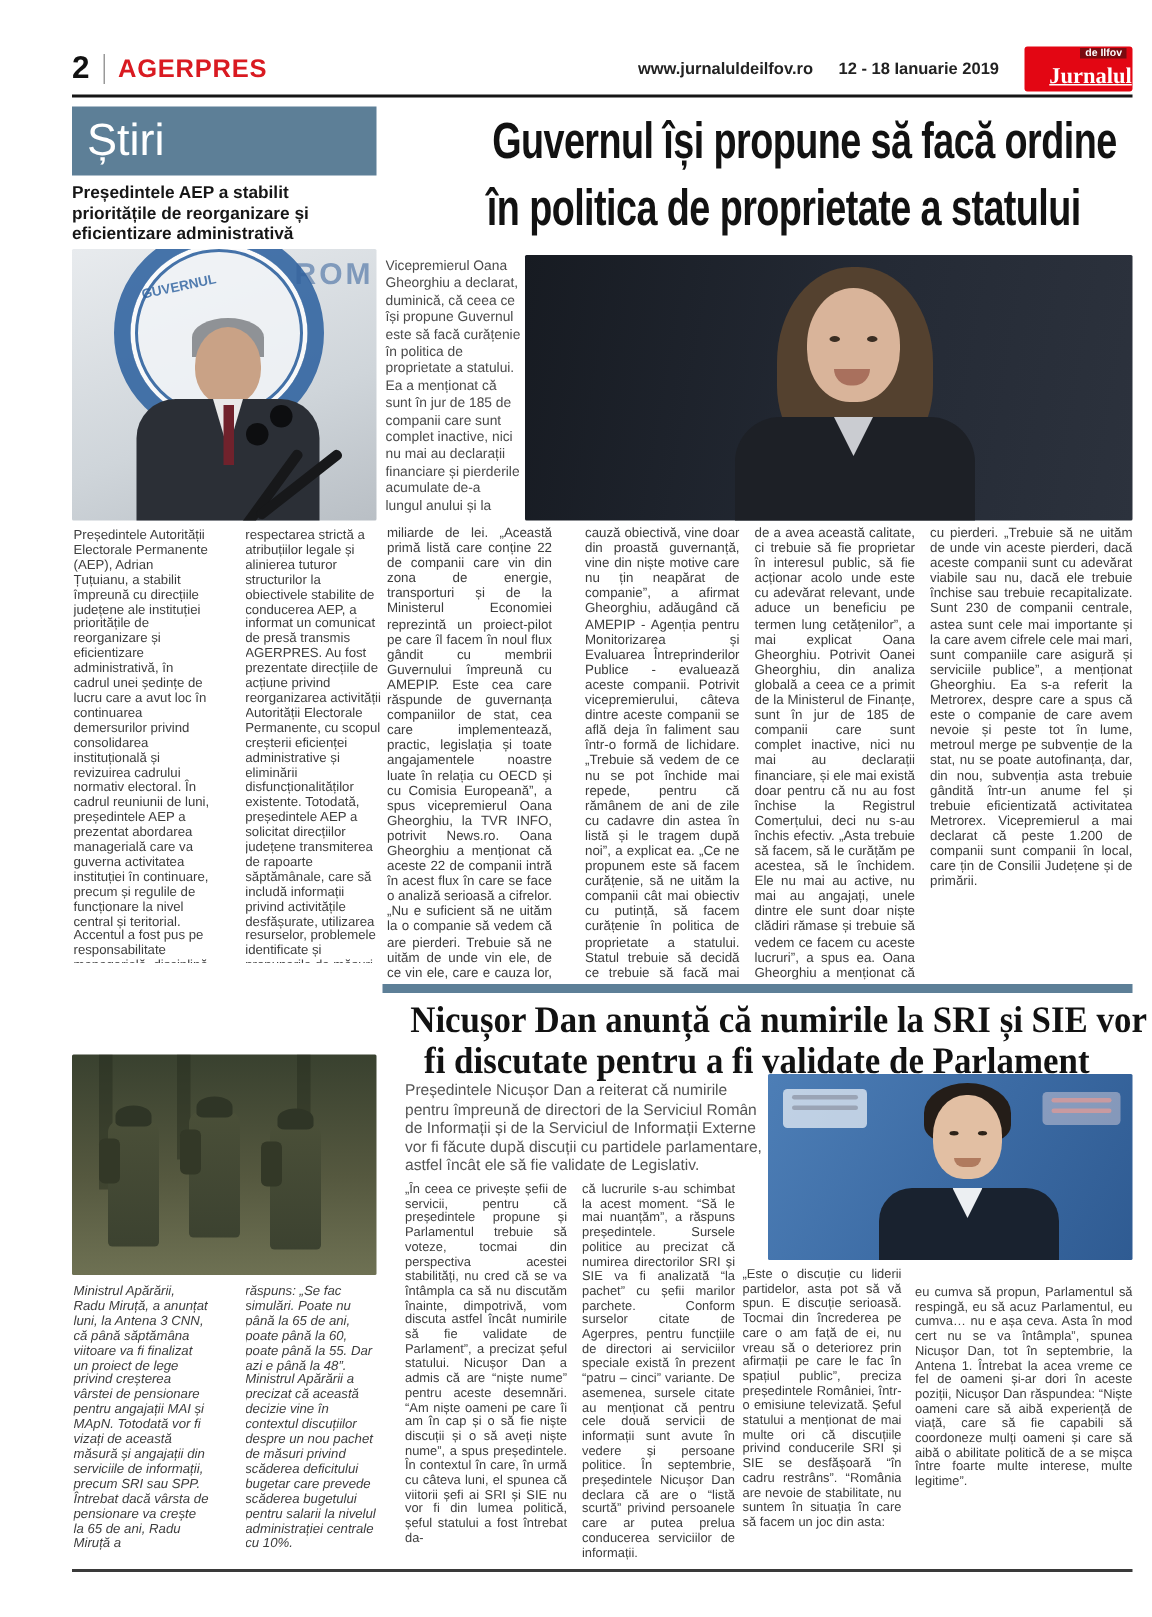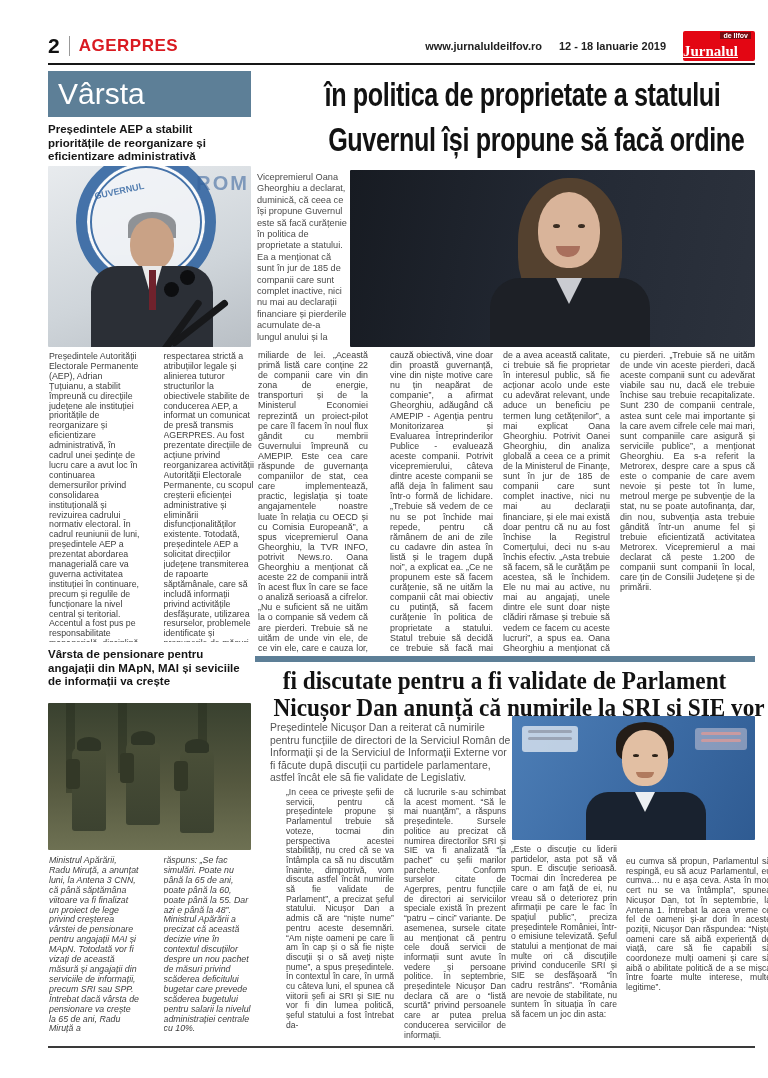--- a/index.html
+++ b/index.html
@@ -8,22 +8,22 @@
   
   .hdr{position:absolute;left:48px;top:31px;width:707px;height:30px;display:flex;align-items:center;}
   .pgnum{font-size:21px;font-weight:bold;color:#111;}
   .hdr-sep{width:1px;height:20px;background:#999;margin:0 9px;}
   .section{font-size:17px;font-weight:bold;color:#d91a21;letter-spacing:.5px;}
   .hdr-right{margin-left:auto;display:flex;align-items:center;gap:17px;}
   .site{font-size:11px;font-weight:bold;color:#222;}
   .date{font-size:11px;font-weight:bold;color:#222;}
   .logo{width:72px;height:30px;background:#e30613;position:relative;border-radius:2px;overflow:hidden;}
   .logo .lt{position:absolute;top:1px;right:4px;font-size:7px;font-weight:bold;color:#fff;background:#7a0b10;padding:0 3px;}
-  .logo .lm{position:absolute;bottom:1px;left:0;right:0;text-align:left;font-size:15px;font-weight:bold;
-            color:#fff;font-family:"Liberation Serif",serif;text-decoration:underline;}
+  .logo .lm{position:absolute;bottom:1px;left:0;right:0;text-align:center;font-size:15px;font-weight:bold;
+            color:#fff;font-family:"Liberation Serif",serif;text-decoration:underline;padding-left:16px;}
   .hdr-rule{position:absolute;left:48px;top:63px;width:707px;height:2px;background:#161616;}
   
   .sb{position:absolute;left:48px;top:71px;width:203px;}
   .stiri{height:46px;background:#5d7f97;color:#fff;font-size:30px;line-height:46px;padding-left:10px;font-weight:400;}
   .sb-h{font-size:11.5px;font-weight:bold;color:#161616;line-height:13.5px;margin:0;}
   .sb-h1{position:absolute;left:48px;top:123px;width:203px;}
   .sb-h2{position:absolute;left:48px;top:648px;width:203px;}
   .sb-cols{position:absolute;display:flex;gap:24px;}
   .sb-t1{left:49px;top:352px;width:205px;height:290px;}
   .sb-t2{left:49px;top:856px;width:205px;height:188px;font-style:italic;}
@@ -78,21 +78,21 @@
   .m-lead{position:absolute;left:257px;top:172px;width:90px;height:172px;font-size:9.2px;line-height:11.4px;color:#4a4a4a;overflow:hidden;}
   .m-col{position:absolute;top:350px;height:303px;font-size:8.9px;line-height:10.1px;text-align:justify;color:#3d3d3d;overflow:hidden;}
   .mc1{left:258px;width:110px;} .mc2{left:390px;width:103px;} .mc3{left:503px;width:107px;} .mc4{left:620px;width:135px;}
   .sec-bar{position:absolute;left:255px;top:656px;width:500px;height:6px;background:#5d7f97;}
   
   .s-hl{position:absolute;left:255px;top:667px;width:500px;text-align:center;color:#121212;
         font-family:"Liberation Serif",serif;}
   .s-hl .ln{display:block;font-size:25px;font-weight:bold;line-height:27px;white-space:nowrap;}
   .s-hl .sq{display:inline-block;transform:scaleX(.93);transform-origin:center;}
   .s-lead{position:absolute;left:270px;top:722px;width:242px;height:62px;font-size:10.4px;line-height:12.6px;color:#555;overflow:hidden;}
-  .s-col{position:absolute;font-size:8.6px;line-height:9.7px;text-align:justify;color:#3d3d3d;overflow:hidden;margin-left:16px;}
+  .s-col{position:absolute;font-size:8.6px;line-height:9.7px;text-align:justify;color:#3d3d3d;overflow:hidden;}
   .sc1{left:270px;top:788px;width:108px;height:254px;}
   .sc2{left:388px;top:788px;width:102px;height:254px;}
   .sc3{left:495px;top:845px;width:106px;height:197px;}
   .sc4{left:610px;top:857px;width:145px;height:185px;}
   .bot-rule{position:absolute;left:48px;top:1046px;width:707px;height:2px;background:#3a3a3a;}
 </style>
 </head>
 <body>
 
 <div class="page">
@@ -105,21 +105,21 @@
       <span class="site">www.jurnaluldeilfov.ro</span>
       <span class="date">12 - 18 Ianuarie 2019</span>
       <span class="logo">
         <span class="lt">de Ilfov</span>
         <span class="lm">Jurnalul</span>
       </span>
     </span>
   </div>
   <div class="hdr-rule"></div>
 
-  <div class="sb stiri" style="position:absolute;left:48px;top:71px;width:193px;">Vârsta</div>
+  <div class="sb stiri" style="position:absolute;left:48px;top:71px;width:193px;">Știri</div>
 
   <h3 class="sb-h sb-h1">Președintele AEP a stabilit prioritățile de reorganizare și eficientizare administrativă</h3>
 
   <div class="ph ph-aep">
     <div class="emblem"></div>
     <div class="emblem-txt">GUVERNUL</div>
     <div class="bk-letters">ROM</div>
     <div class="man1-hair"></div>
     <div class="man1-head"></div>
     <div class="man1-suit"></div>
@@ -129,21 +129,20 @@
     <div class="mic mic2"></div>
     <div class="mic-head mh1"></div>
     <div class="mic-head mh2"></div>
   </div>
 
   <div class="sb-cols sb-t1">
     <div class="sb-col">Președintele Autorității Electorale Permanente (AEP), Adrian Țuțuianu, a stabilit împreună cu direcțiile județene ale instituției prioritățile de reorganizare și eficientizare administrativă, în cadrul unei ședințe de lucru care a avut loc în continuarea demersurilor privind consolidarea instituțională și revizuirea cadrului normativ electoral. În cadrul reuniunii de luni, președintele AEP a prezentat abordarea managerială care va guverna activitatea instituției în continuare, precum și regulile de funcționare la nivel central și teritorial. Accentul a fost pus pe responsabilitate managerială, disciplină instituțională,</div>
     <div class="sb-col">respectarea strictă a atribuțiilor legale și alinierea tuturor structurilor la obiectivele stabilite de conducerea AEP, a informat un comunicat de presă transmis AGERPRES. Au fost prezentate direcțiile de acțiune privind reorganizarea activității Autorității Electorale Permanente, cu scopul creșterii eficienței administrative și eliminării disfuncționalităților existente. Totodată, președintele AEP a solicitat direcțiilor județene transmiterea de rapoarte săptămânale, care să includă informații privind activitățile desfășurate, utilizarea resurselor, problemele identificate și propunerile de măsuri pentru eficientizarea activității și reducerea costurilor.</div>
   </div>
 
-  <h3 class="sb-h sb-h2">Vârsta de pensionare pentru angajații din MApN, MAI și seviciile de informații va crește</h3>
 
   <div class="ph ph-army">
     <div class="tree" style="left:18px;"></div>
     <div class="tree" style="left:70px;height:70px;"></div>
     <div class="tree" style="left:150px;"></div>
     <div class="soldier" style="left:24px;top:44px;"></div>
     <div class="helmet" style="left:29px;top:34px;"></div>
     <div class="pack" style="left:18px;top:56px;"></div>
     <div class="soldier" style="left:78px;top:38px;"></div>
     <div class="helmet" style="left:83px;top:28px;"></div>
@@ -152,22 +151,22 @@
     <div class="helmet" style="left:137px;top:36px;"></div>
     <div class="pack" style="left:126px;top:58px;"></div>
   </div>
 
   <div class="sb-cols sb-t2">
     <div class="sb-col">Ministrul Apărării, Radu Miruță, a anunțat luni, la Antena 3 CNN, că până săptămâna viitoare va fi finalizat un proiect de lege privind creșterea vârstei de pensionare pentru angajații MAI și MApN. Totodată vor fi vizați de această măsură și angajații din serviciile de informații, precum SRI sau SPP. Întrebat dacă vârsta de pensionare va crește la 65 de ani, Radu Miruță a</div>
     <div class="sb-col">răspuns: „Se fac simulări. Poate nu până la 65 de ani, poate până la 60, poate până la 55. Dar azi e până la 48”. Ministrul Apărării a precizat că această decizie vine în contextul discuțiilor despre un nou pachet de măsuri privind scăderea deficitului bugetar care prevede scăderea bugetului pentru salarii la nivelul administrației centrale cu 10%.</div>
   </div>
 
   <div class="m-hl">
+    <span class="ln"><span class="sq">Guvernul își propune să facă ordine</span></span>
     <span class="ln"><span class="sq">în politica de proprietate a statului</span></span>
-    <span class="ln"><span class="sq">Guvernul își propune să facă ordine</span></span>
   </div>
 
   <div class="m-lead">Vicepremierul Oana Gheorghiu a declarat, duminică, că ceea ce își propune Guvernul este să facă curățenie în politica de proprietate a statului. Ea a menționat că sunt în jur de 185 de companii care sunt complet inactive, nici nu mai au declarații financiare și pierderile acumulate de-a lungul anului și la nivelul anului 2024 sunt undeva la 14</div>
 
   <div class="ph ph-oana">
     <div class="oana-hair"></div>
     <div class="oana-face"></div>
     <div class="oana-eye oe1"></div>
     <div class="oana-eye oe2"></div>
     <div class="oana-smile"></div>
@@ -176,25 +175,25 @@
   </div>
 
   <div class="m-col mc1">miliarde de lei. „Această primă listă care conține 22 de companii care vin din zona de energie, transporturi și de la Ministerul Economiei reprezintă un proiect-pilot pe care îl facem în noul flux gândit cu membrii Guvernului împreună cu AMEPIP. Este cea care răspunde de guvernanța companiilor de stat, cea care implementează, practic, legislația și toate angajamentele noastre luate în relația cu OECD și cu Comisia Europeană”, a spus vicepremierul Oana Gheorghiu, la TVR INFO, potrivit News.ro. Oana Gheorghiu a menționat că aceste 22 de companii intră în acest flux în care se face o analiză serioasă a cifrelor. „Nu e suficient să ne uităm la o companie să vedem că are pierderi. Trebuie să ne uităm de unde vin ele, de ce vin ele, care e cauza lor, e o</div>
   <div class="m-col mc2">cauză obiectivă, vine doar din proastă guvernanță, vine din niște motive care nu țin neapărat de companie”, a afirmat Gheorghiu, adăugând că AMEPIP - Agenția pentru Monitorizarea și Evaluarea Întreprinderilor Publice - evaluează aceste companii. Potrivit vicepremierului, câteva dintre aceste companii se află deja în faliment sau într-o formă de lichidare. „Trebuie să vedem de ce nu se pot închide mai repede, pentru că rămânem de ani de zile cu cadavre din astea în listă și le tragem după noi”, a explicat ea. „Ce ne propunem este să facem curățenie, să ne uităm la companii cât mai obiectiv cu putință, să facem curățenie în politica de proprietate a statului. Statul trebuie să decidă ce trebuie să facă mai departe. Statul nu trebuie să fie proprietar de dragul</div>
   <div class="m-col mc3">de a avea această calitate, ci trebuie să fie proprietar în interesul public, să fie acționar acolo unde este cu adevărat relevant, unde aduce un beneficiu pe termen lung cetățenilor”, a mai explicat Oana Gheorghiu. Potrivit Oanei Gheorghiu, din analiza globală a ceea ce a primit de la Ministerul de Finanțe, sunt în jur de 185 de companii care sunt complet inactive, nici nu mai au declarații financiare, și ele mai există doar pentru că nu au fost închise la Registrul Comerțului, deci nu s-au închis efectiv. „Asta trebuie să facem, să le curățăm pe acestea, să le închidem. Ele nu mai au active, nu mai au angajați, unele dintre ele sunt doar niște clădiri rămase și trebuie să vedem ce facem cu aceste lucruri”, a spus ea. Oana Gheorghiu a menționat că altele sunt companii</div>
   <div class="m-col mc4">cu pierderi. „Trebuie să ne uităm de unde vin aceste pierderi, dacă aceste companii sunt cu adevărat viabile sau nu, dacă ele trebuie închise sau trebuie recapitalizate. Sunt 230 de companii centrale, astea sunt cele mai importante și la care avem cifrele cele mai mari, sunt companiile care asigură și serviciile publice”, a menționat Gheorghiu. Ea s-a referit la Metrorex, despre care a spus că este o companie de care avem nevoie și peste tot în lume, metroul merge pe subvenție de la stat, nu se poate autofinanța, dar, din nou, subvenția asta trebuie gândită într-un anume fel și trebuie eficientizată activitatea Metrorex. Vicepremierul a mai declarat că peste 1.200 de companii sunt companii în local, care țin de Consilii Județene și de primării.</div>
 
   <div class="sec-bar"></div>
 
   <div class="s-hl">
+    <span class="ln"><span class="sq">Nicușor Dan anunță că numirile la SRI și SIE vor</span></span>
     <span class="ln"><span class="sq">fi discutate pentru a fi validate de Parlament</span></span>
-    <span class="ln"><span class="sq">Nicușor Dan anunță că numirile la SRI și SIE vor</span></span>
-  </div>
-
-  <div class="s-lead">Președintele Nicușor Dan a reiterat că numirile pentru funcțiile de directori de la Serviciul Român de Informații și de la Serviciul de Informații Externe vor fi făcute după discuții cu partidele parlamentare, astfel încât ele să fie validate de Legislativ.</div>
+  </div>
+
+  <div class="s-lead">Președintele Nicușor Dan a reiterat că numirile pentru împreună de directori de la Serviciul Român de Informații și de la Serviciul de Informații Externe vor fi făcute după discuții cu partidele parlamentare, astfel încât ele să fie validate de Legislativ.</div>
 
   <div class="ph ph-dan">
     <div class="badge bdg1">
       <div class="bdg-line"></div>
       <div class="bdg-line"></div>
     </div>
     <div class="badge bdg2">
       <div class="bdg-line" style="background:#c99aa0;"></div>
       <div class="bdg-line" style="background:#c99aa0;"></div>
     </div>

